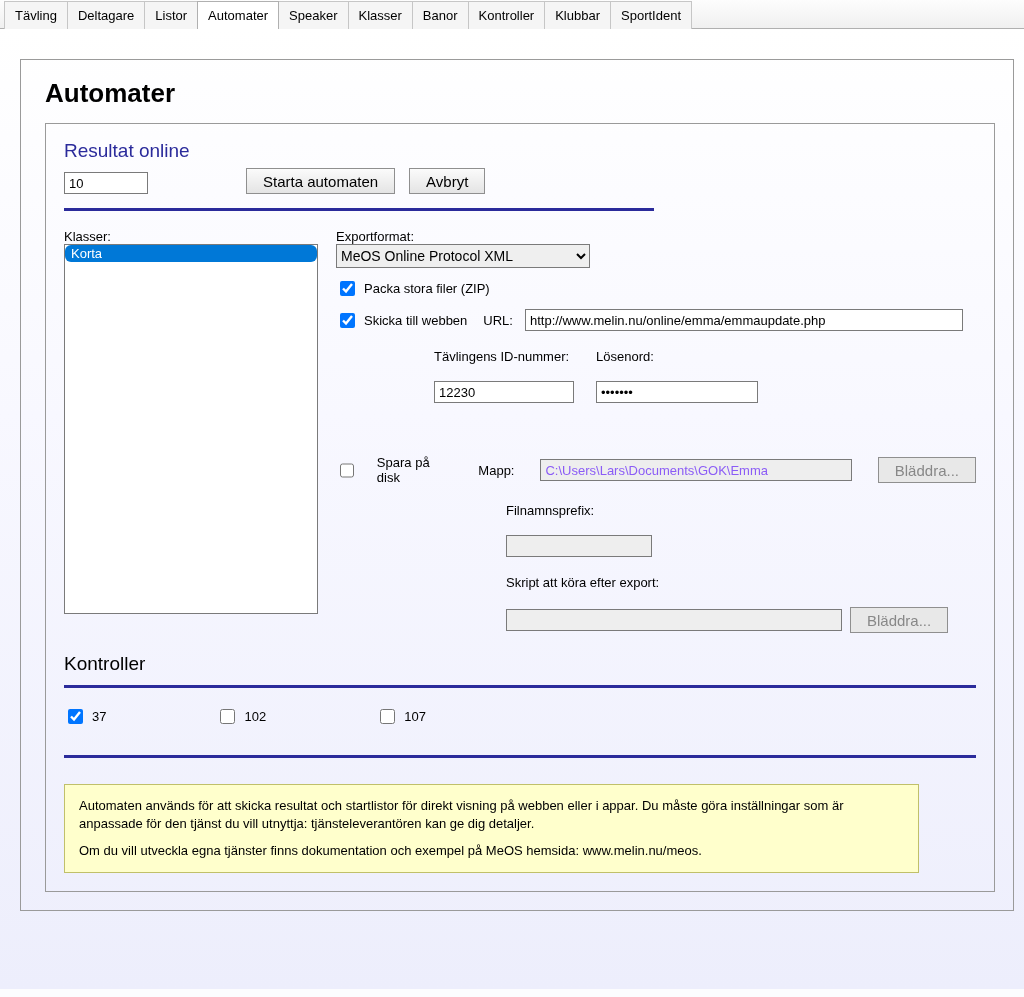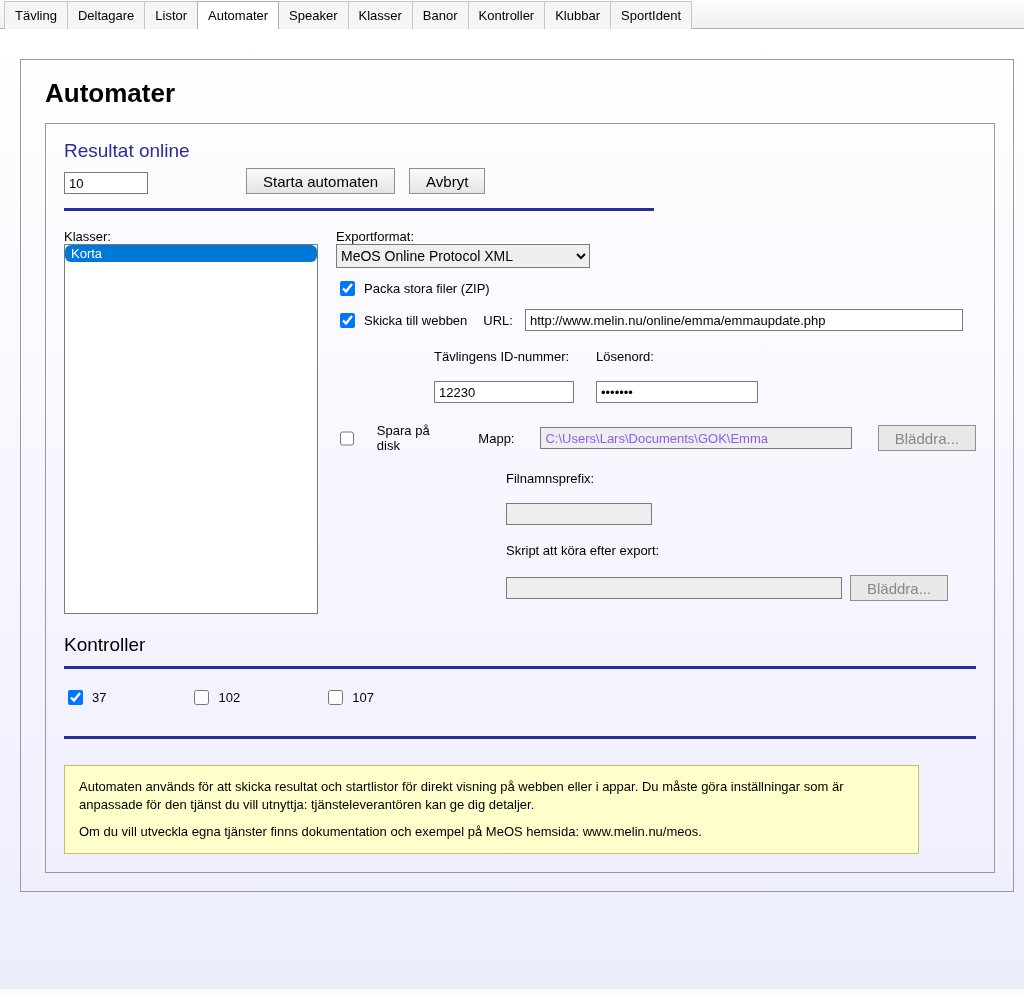--- a/index.html
+++ b/index.html
@@ -201,21 +201,21 @@
             <div>
               <span class="label">Tävlingens ID-nummer:</span><br>
               <input type="text" style="width: 140px;" value="12230">
             </div>
             <div>
               <span class="label">Lösenord:</span><br>
               <input type="password" style="width: 162px;" value="•••••••">
             </div>
           </div>
 
-          <div class="checkbox-row" style="margin-top:20px; align-items:center;gap:20px;">
+          <div class="checkbox-row" style="margin-top:52px; align-items:center;gap:20px;">
             <input type="checkbox" style="">
             <span>Spara på disk</span>
             <span style="margin-left:8px;">Mapp:</span>
             <input type="text" class="disabled-input" disabled="" style="width: 336px; margin-left: 6px;" value="C:\Users\Lars\Documents\GOK\Emma">
             <button class="std disabled" disabled="" style="margin-left:6px;">Bläddra...</button>
           </div>
 
           <div class="field-block" style="margin-left:170px;">
             <span class="label">Filnamnsprefix:</span><br>
             <input type="text" class="disabled-input" disabled="" style="width: 146px;" value="">
@@ -227,21 +227,21 @@
               <input type="text" class="disabled-input" disabled="" style="width: 336px;" value="">
               <button class="std disabled" disabled="">Bläddra...</button>
             </div>
           </div>
         </div>
       </div>
 
       <div class="subsection-title">Kontroller</div>
       <hr class="hr-thick full" style="margin-top:4px;">
 
-      <div class="row" style="gap:84px; margin-top:6px;">
+      <div class="row" style="gap:110px; margin-top:6px;">
         <label class="checkbox-row" style="margin:0;">
           <input type="checkbox" checked="" style="">
           <span>37</span>
         </label>
         <label class="checkbox-row" style="margin:0;">
           <input type="checkbox" style="">
           <span>102</span>
         </label>
         <label class="checkbox-row" style="margin:0;">
           <input type="checkbox" style="">

